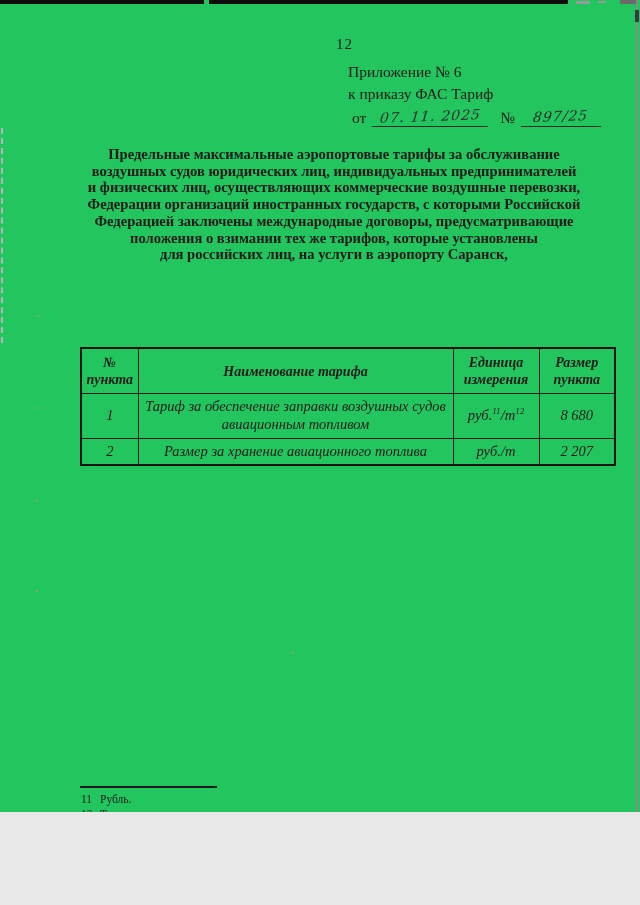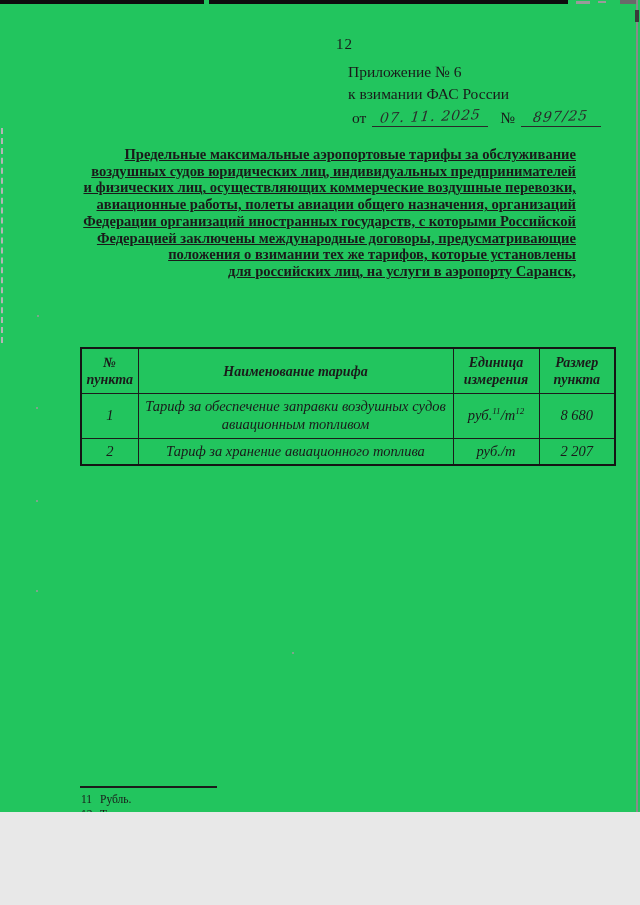--- a/index.html
+++ b/index.html
@@ -24,21 +24,21 @@
   
   .page-number { position:absolute; top:36px; left:336px; font-size:15px; letter-spacing:1px; }
   .appendix-block { position:absolute; top:61px; left:348px; width:284px; text-align:left; font-size:15.5px; line-height:22px; }
   .sign-line { position:absolute; top:107px; left:352px; width:282px; font-size:15.5px; white-space:nowrap; }
   .u-field { display:inline-block; border-bottom:1.6px solid #2a2a2a; text-align:center; vertical-align:bottom; height:19px; }
   .u-date { width:116px; margin-left:6px; }
   .u-num  { width:80px;  margin-left:6px; }
   .hand { font-style:italic; font-family:"DejaVu Serif", serif; font-size:14px; color:#2b2b2b; display:inline-block; transform:rotate(-2deg) skewX(-8deg); letter-spacing:1px; }
 
   
-  .doc-title { position:absolute; top:146px; left:36px; width:540px; text-align:right;text-decoration:underline; }
+  .doc-title { position:absolute; top:146px; left:64px; width:540px; text-align:center; }
   .title-line { font-weight:bold; font-size:14.6px; line-height:16.7px; }
 
   
   .tariff-table-wrap { position:absolute; top:347px; left:80px;font-style:italic; }
   table.tariff { border-collapse:collapse; table-layout:fixed; width:534px; }
   table.tariff th, table.tariff td {
     border:1.5px solid #1c1c1c;
     text-align:center; vertical-align:middle;
     font-size:14.5px; line-height:1.22;
     padding:4px 4px;
@@ -81,33 +81,32 @@
   <div class="speck" style="left:36px;top:500px;"></div>
   <div class="speck" style="left:36px;top:590px;"></div>
   <div class="speck" style="left:292px;top:652px;"></div>
   <div class="speck" style="left:604px;top:884px;"></div>
   <div class="speck" style="left:613px;top:888px;width:1px;height:1px;"></div>
 
   <div class="page-number">12</div>
 
   <div class="appendix-block">
     <div>Приложение № 6</div>
-    <div>к взимании ФАС России</div>
+    <div>к приказу ФАС Тариф</div>
   </div>
 
   <div class="sign-line">
     <span>от</span><span class="u-field u-date"><span class="hand">07. 11. 2025</span></span>
     <span style="margin-left:8px;">№</span><span class="u-field u-num"><span class="hand">897/25</span></span>
   </div>
 
   <div class="doc-title">
     <div class="title-line">Предельные максимальные аэропортовые тарифы за обслуживание</div>
     <div class="title-line">воздушных судов юридических лиц, индивидуальных предпринимателей</div>
     <div class="title-line">и физических лиц, осуществляющих коммерческие воздушные перевозки,</div>
-    <div class="title-line">авиационные работы, полеты авиации общего назначения, организаций</div>
     <div class="title-line">Федерации организаций иностранных государств, с которыми Российской</div>
     <div class="title-line">Федерацией заключены международные договоры, предусматривающие</div>
     <div class="title-line">положения о взимании тех же тарифов, которые установлены</div>
     <div class="title-line">для российских лиц, на услуги в аэропорту Саранск,</div>
   </div>
 
   <div class="tariff-table-wrap">
     <table class="tariff">
       <colgroup>
         <col class="col-num">
@@ -125,21 +124,21 @@
       </thead>
       <tbody>
         <tr>
           <td>1</td>
           <td class="cell-name">Тариф за обеспечение заправки воздушных судов авиационным топливом</td>
           <td><span>руб.</span><sup class="fn">11</sup><span>/т</span><sup class="fn">12</sup></td>
           <td>8 680</td>
         </tr>
         <tr>
           <td>2</td>
-          <td class="cell-name">Тариф за хранение авиационного топлива</td>
+          <td class="cell-name">Размер за хранение авиационного топлива</td>
           <td>руб./т</td>
           <td>2 207</td>
         </tr>
       </tbody>
     </table>
   </div>
 
   <div class="footnote-rule"></div>
   <div class="footnotes">
     <div class="footnote">

